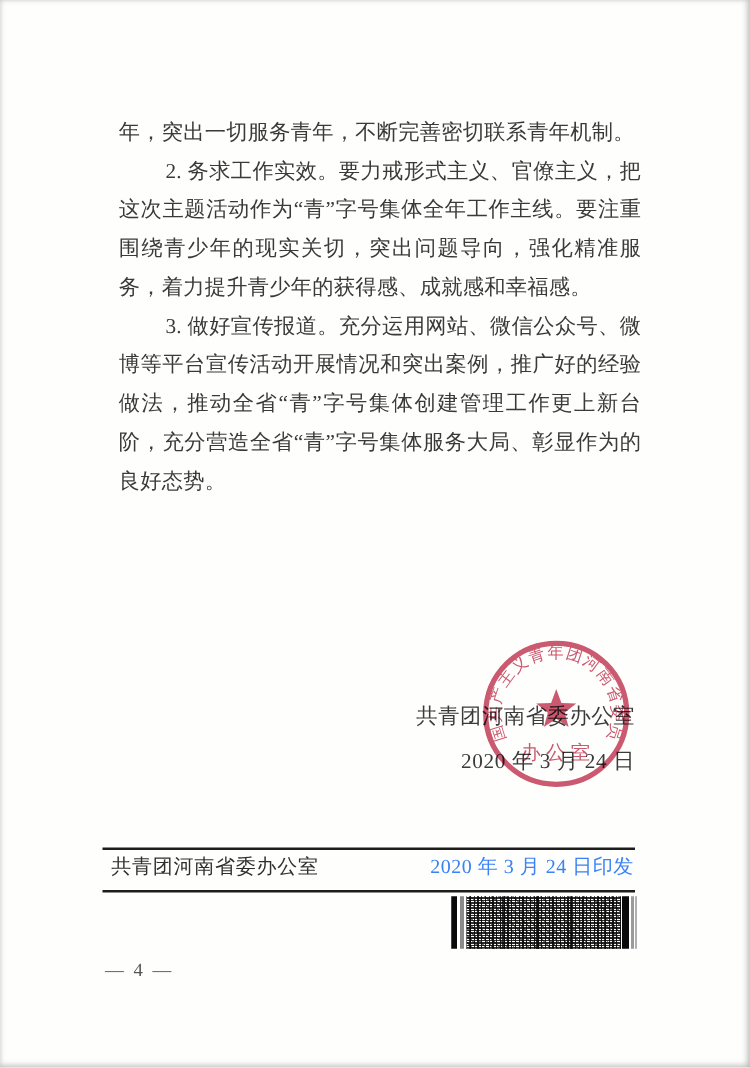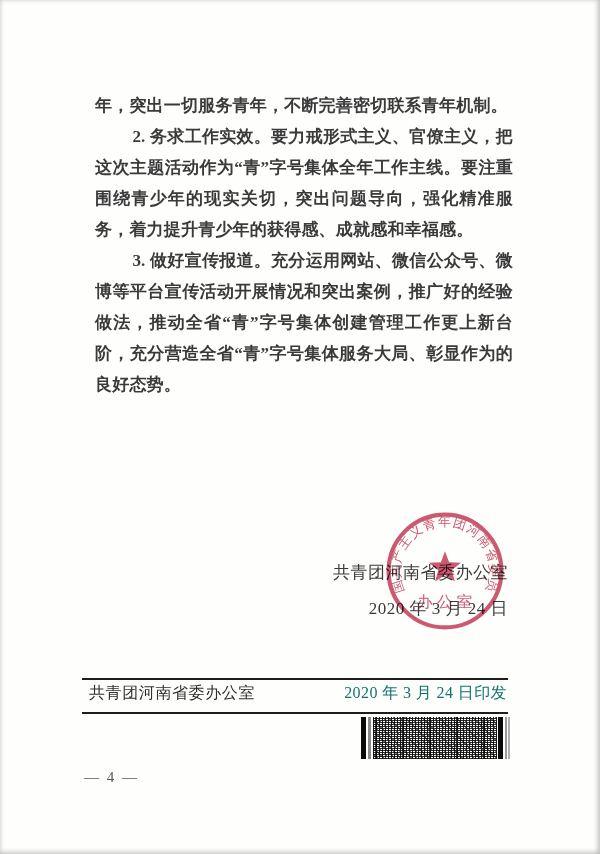--- a/index.html
+++ b/index.html
@@ -15,21 +15,21 @@
   }
   
   .body-text{
     position:absolute;
     left:95px;top:90px;width:418px;
     font-size:17px;line-height:31px;
     text-align:justify;
     letter-spacing:.2px;
     color:#3a3a3a;
   }
-  .body-text p{margin:0;text-indent:2.2em;font-weight:bold;}
+  .body-text p{margin:0;text-indent:2.2em;}
   .body-text p.continuation{text-indent:0;}
   
   .sig-org{
     position:absolute;top:561px;right:92px;
     font-size:17px;letter-spacing:.5px;color:#3a3a3a;white-space:nowrap;
   }
   .sig-date{
     position:absolute;top:597px;right:92px;
     font-size:17px;letter-spacing:.5px;color:#3a3a3a;white-space:nowrap;
   }
@@ -45,21 +45,21 @@
   
   .rule{position:absolute;left:82px;width:426px;height:2px;background:#1d1d1d;}
   .rule-top{top:678px;}
   .rule-bottom{top:712px;}
   .colophon-left{
     position:absolute;left:89px;top:683px;
     font-size:16px;letter-spacing:.6px;color:#2e2e2e;white-space:nowrap;
   }
   .colophon-right{
     position:absolute;right:93px;top:683px;
-    font-size:16px;letter-spacing:.4px;color:#0f766e;white-space:nowrap;
+    font-size:16px;letter-spacing:.4px;color:#3b82f6;white-space:nowrap;
   }
   
   .barcode{
     position:absolute;left:361px;top:717px;width:150px;height:42px;
     background-image:
       repeating-linear-gradient(90deg,rgba(10,10,10,.92) 0 1px,transparent 1px 3px),
       repeating-linear-gradient(0deg,rgba(10,10,10,.85) 0 1px,transparent 1px 2px),
       repeating-linear-gradient(45deg,rgba(10,10,10,.55) 0 1px,transparent 1px 4px),
       repeating-linear-gradient(90deg,transparent 0 14px,rgba(0,0,0,.75) 14px 16px,transparent 16px 27px);
     background-clip:content-box;

